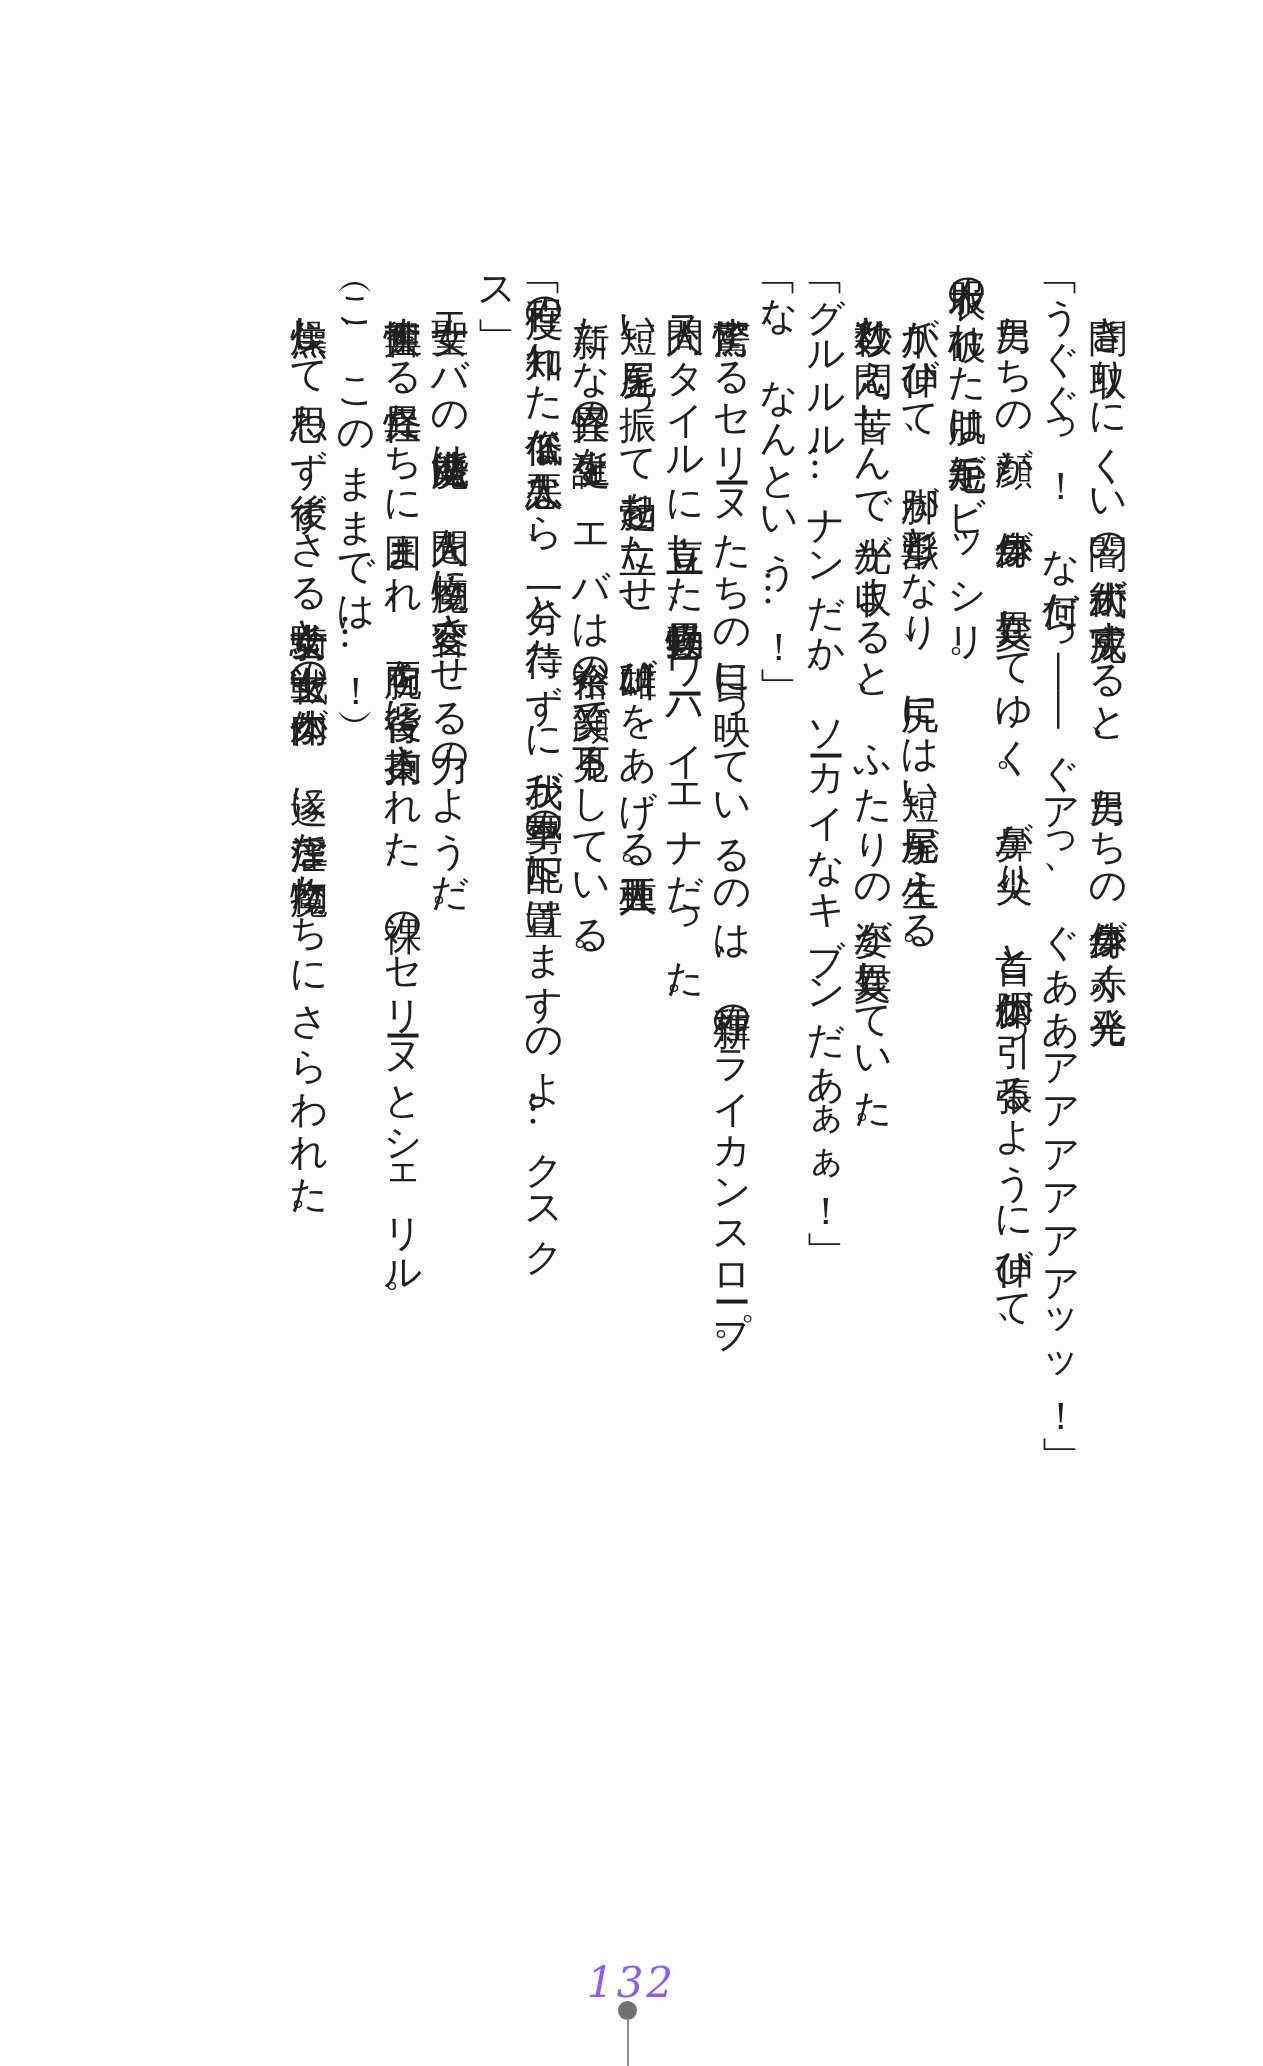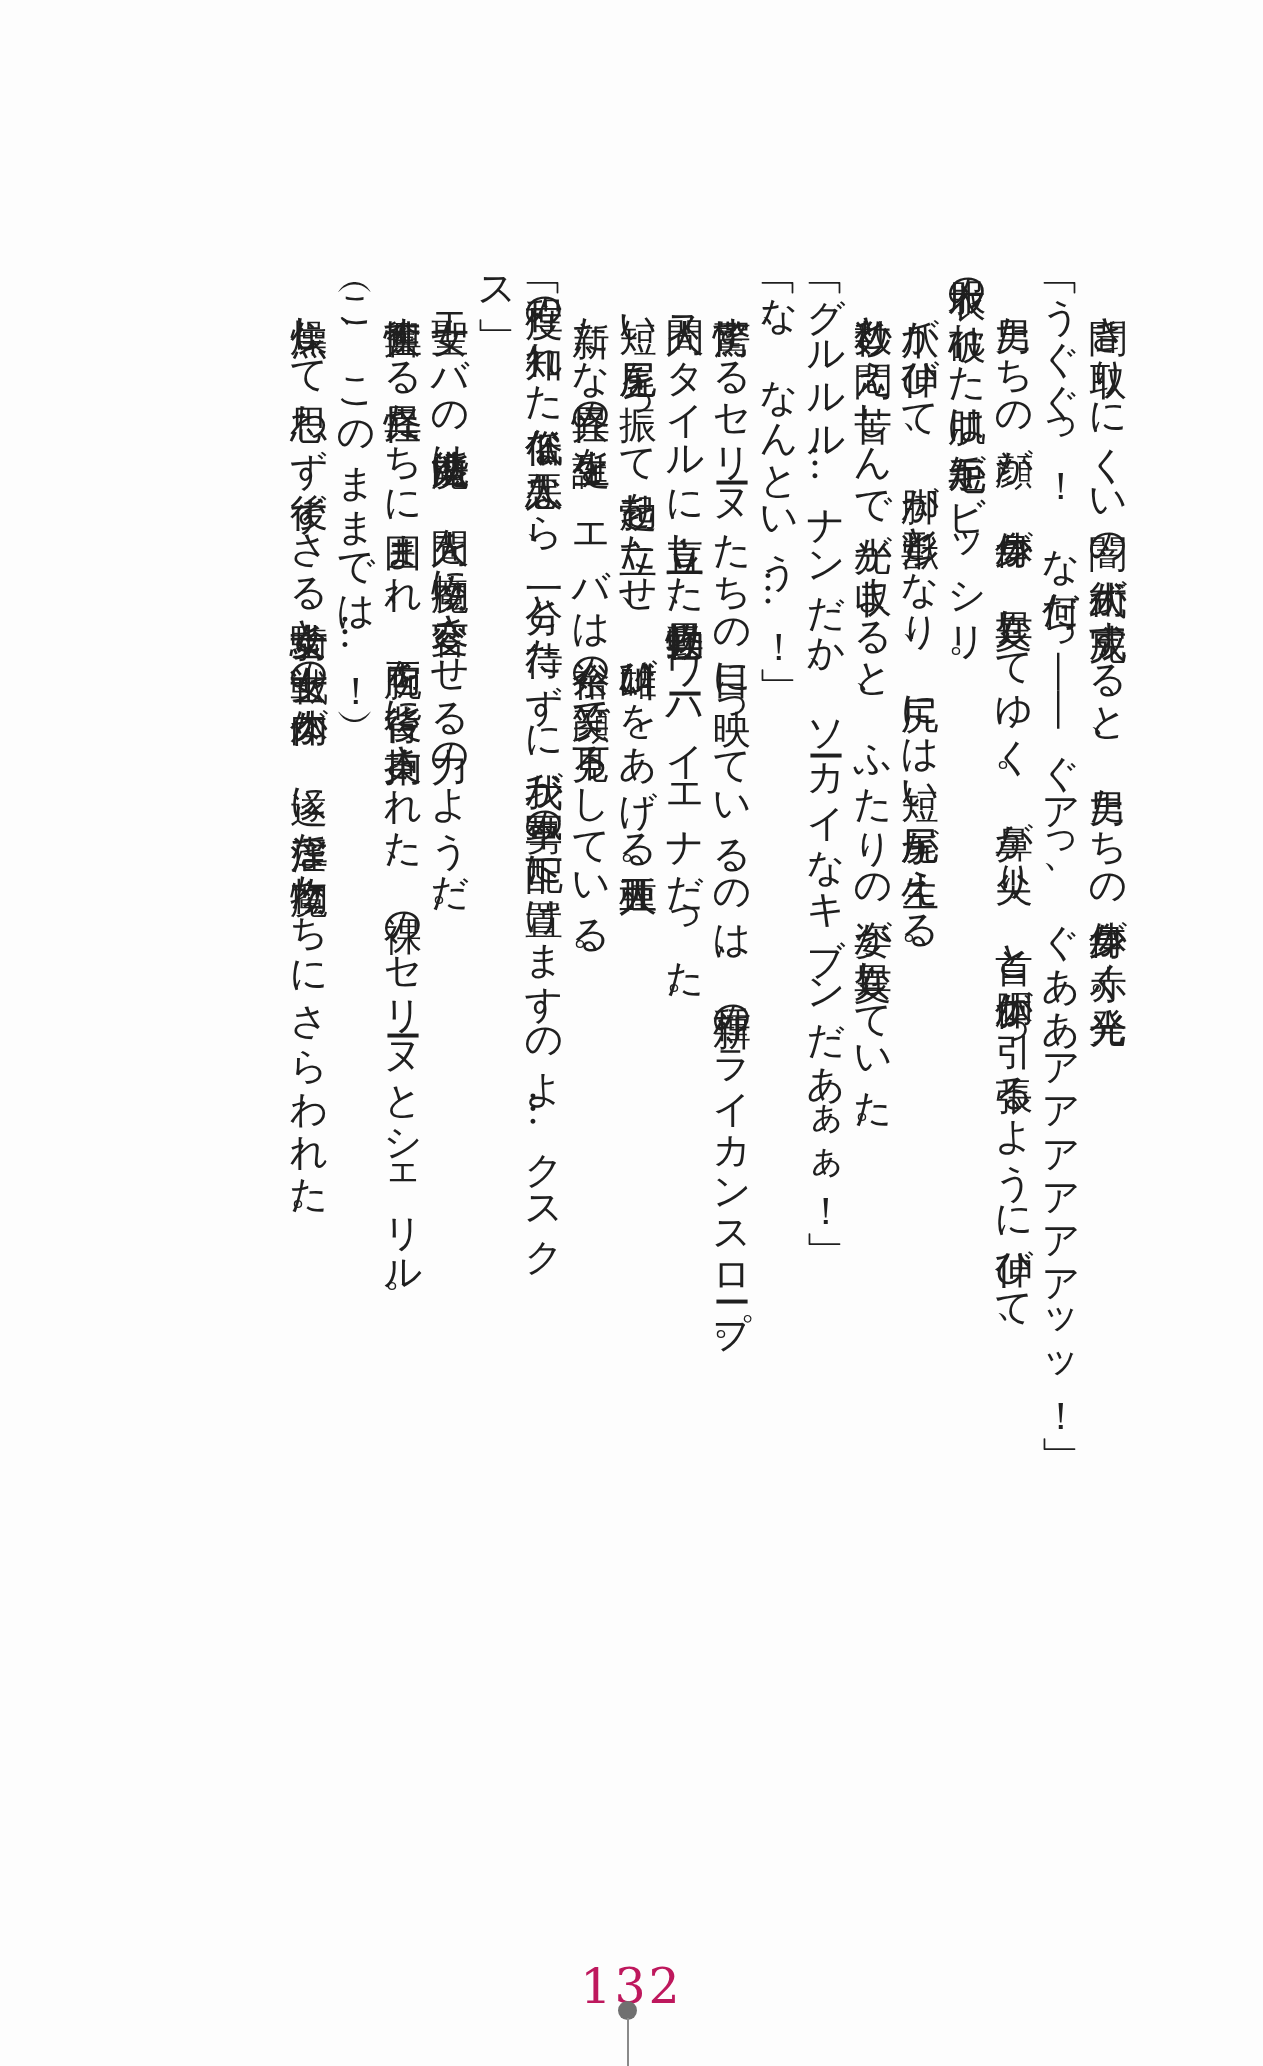--- a/index.html
+++ b/index.html
@@ -36,24 +36,25 @@
   .indent-none      { text-indent: 0; }
 
   .footer {
     position: absolute;
     left: 0;
     right: 0;
     top: 1958px;
     text-align: center;
   }
   .page-number {
-    font-size: 49px;
+    font-size: 42px;
     font-weight: normal;
     letter-spacing: 3px;
-    color: #be185d;
+    color: #8b5cf6;
+    font-style: italic;
   }
   .ornament-dot {
     position: absolute;
     left: 618px;
     top: 2001px;
     width: 19px;
     height: 19px;
     border-radius: 50%;
     background: #707070;
   }

